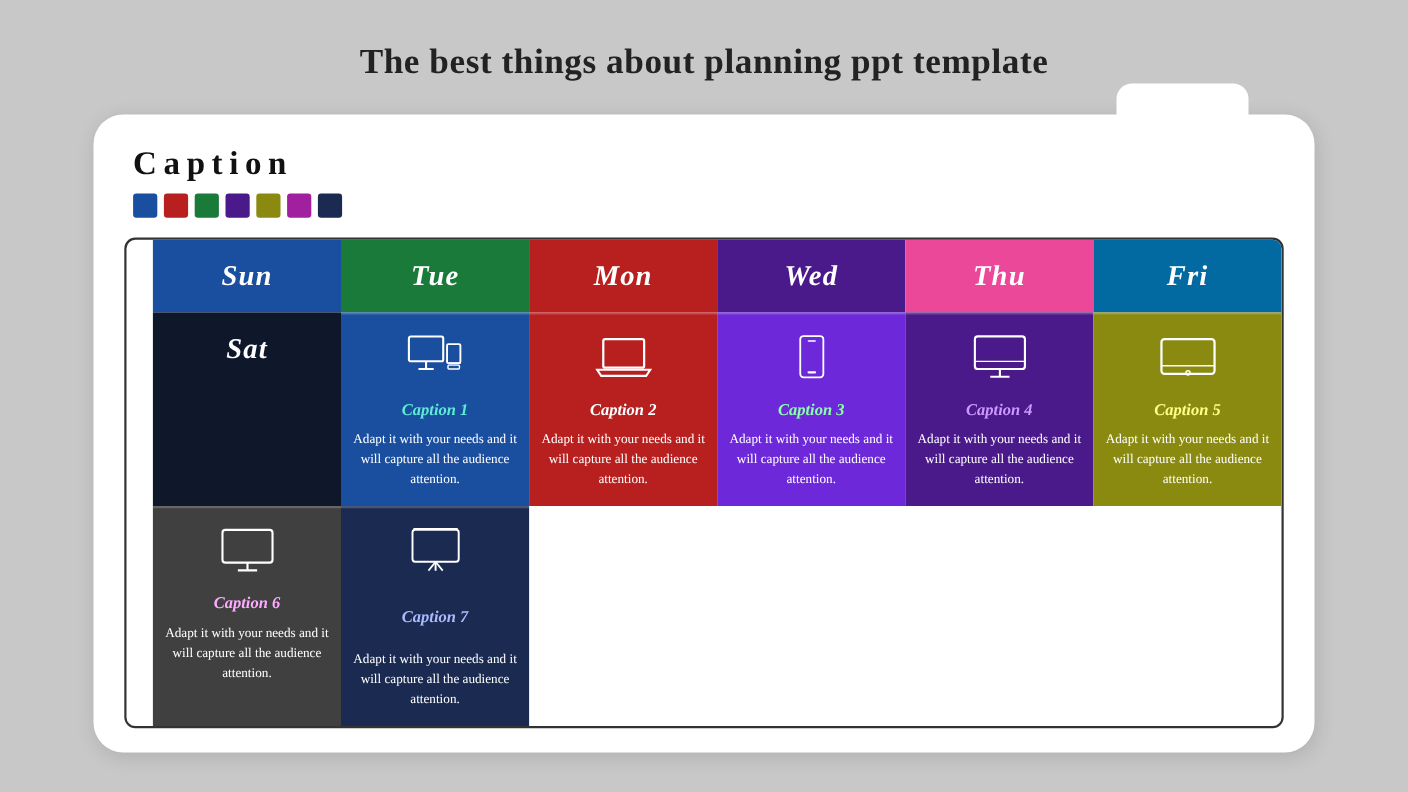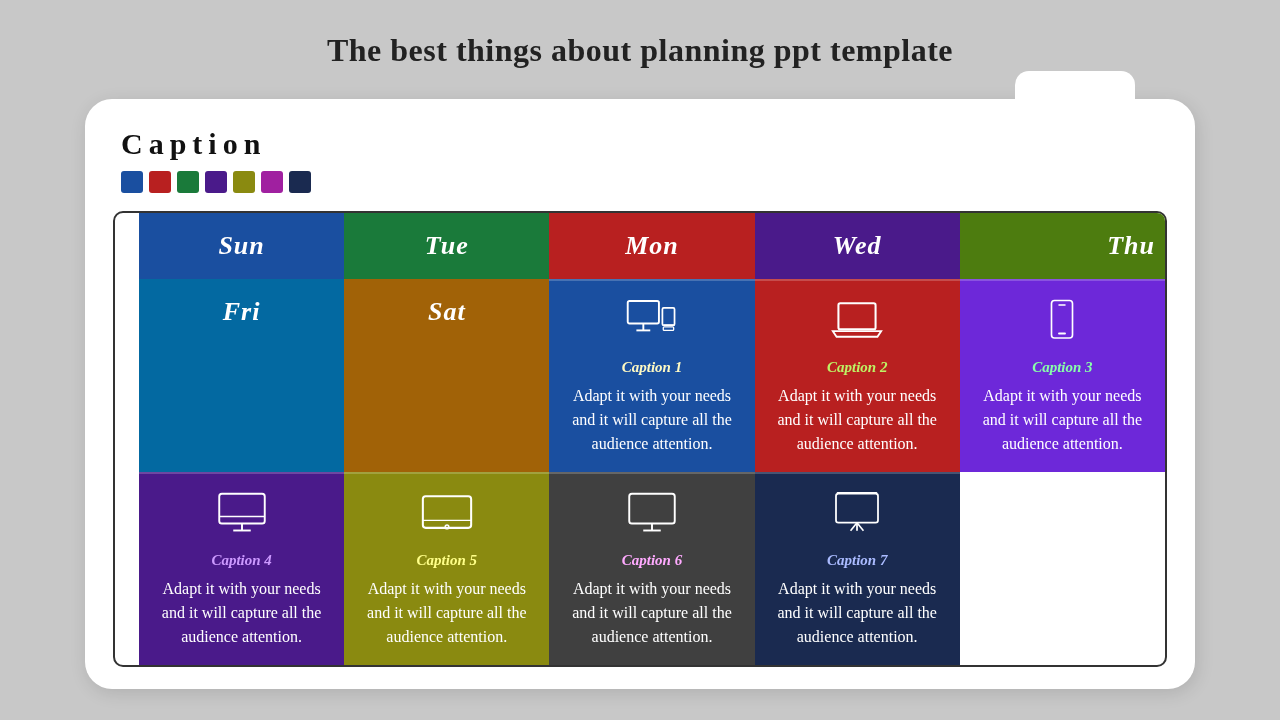--- a/index.html
+++ b/index.html
@@ -68,21 +68,21 @@
 
     .color-dot {
       width: 22px;
       height: 22px;
       border-radius: 3px;
     }
 
     
     .week-grid {
       display: grid;
-      grid-template-columns: repeat(5, 1fr);
+      grid-template-columns: repeat(6, 1fr);
       border-radius: 10px;
       overflow: hidden;
       border: 2px solid #333;
       padding-left: 24px;
     }
 
     .day-header {
       padding: 18px 10px;
       text-align: center;
       font-size: 26px;
@@ -115,45 +115,45 @@
 
     .day-caption-title {
       font-size: 15px;
       font-weight: bold;
       font-style: italic;
       margin-bottom: 8px;
       text-align: center;
     }
 
     .day-caption-body {
-      font-size: 16px;
+      font-size: 12px;
       color: #fff;
       text-align: center;
       line-height: 1.5;
     }
 
     
     .col-sun-h  { background-color: #1a4fa0; }
     .col-mon-h  { background-color: #b82020; }
     .col-tue-h  { background-color: #1a7a3a; }
     .col-wed-h  { background-color: #4a1a8a; text-align: center; }
-    .col-thu-h  { background-color: #4d7c0f; text-align: right; }
+    .col-thu-h  { background-color: #ec4899; }
     .col-fri-h  { background-color: #0369a1; }
-    .col-sat-h  { background-color: #a16207; }
+    .col-sat-h  { background-color: #0f172a; }
 
     .col-sun-c  { background-color: #1a4fa0; }
     .col-mon-c  { background-color: #b82020; }
     .col-tue-c  { background-color: #6d28d9; }
     .col-wed-c  { background-color: #4a1a8a; }
     .col-thu-c  { background-color: #8a8a10; }
     .col-fri-c  { background-color: #404040; }
-    .col-sat-c  { background-color: #1a2a50; }
-
-    .caption-title-sun  { color: #fef9c3; }
-    .caption-title-mon  { color: #bef264; text-align: center; }
+    .col-sat-c  { background-color: #1a2a50; gap: 12px; }
+
+    .caption-title-sun  { color: #5eead4; }
+    .caption-title-mon  { color: #ffffff; text-align: center; }
     .caption-title-tue  { color: #88ffaa; }
     .caption-title-wed  { color: #cc99ff; }
     .caption-title-thu  { color: #ffff88; }
     .caption-title-fri  { color: #ffaaff; }
     .caption-title-sat  { color: #aabbff; }
   </style>
 </head>
 <body>
 
 <h1 class="page-title">The best things about planning ppt template</h1>

